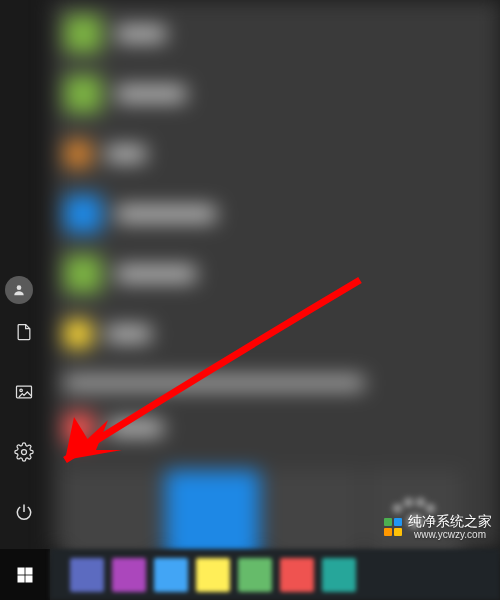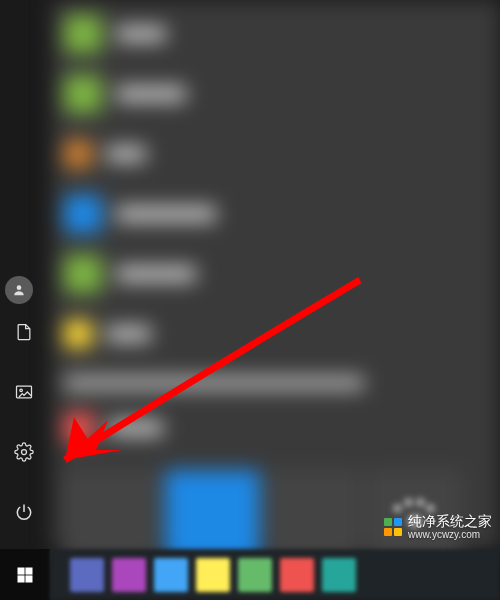--- a/index.html
+++ b/index.html
@@ -147,21 +147,21 @@
       font-weight: 500;
       text-shadow: 0 1px 2px rgba(0,0,0,0.5);
     }
     .watermark .wm-logo {
       display: grid;
       grid-template-columns: 8px 8px;
       grid-template-rows: 8px 8px;
       gap: 2px;
     }
     .watermark .wm-logo span { border-radius: 1px; }
-    .watermark .wm-text { display: flex; flex-direction: column; line-height: 1.1; }
+    .watermark .wm-text { display: flex; flex-direction: column; line-height: 1.1; align-items: center; }
     .watermark .wm-url { font-size: 10px; opacity: 0.85; }
   </style>
 </head>
 <body>
 
 <div class="menu-area">
   <div class="app-row">
     <div class="app-tile" style="background:#7cb342"></div>
     <div class="app-label" style="width:50px"></div>
   </div>

